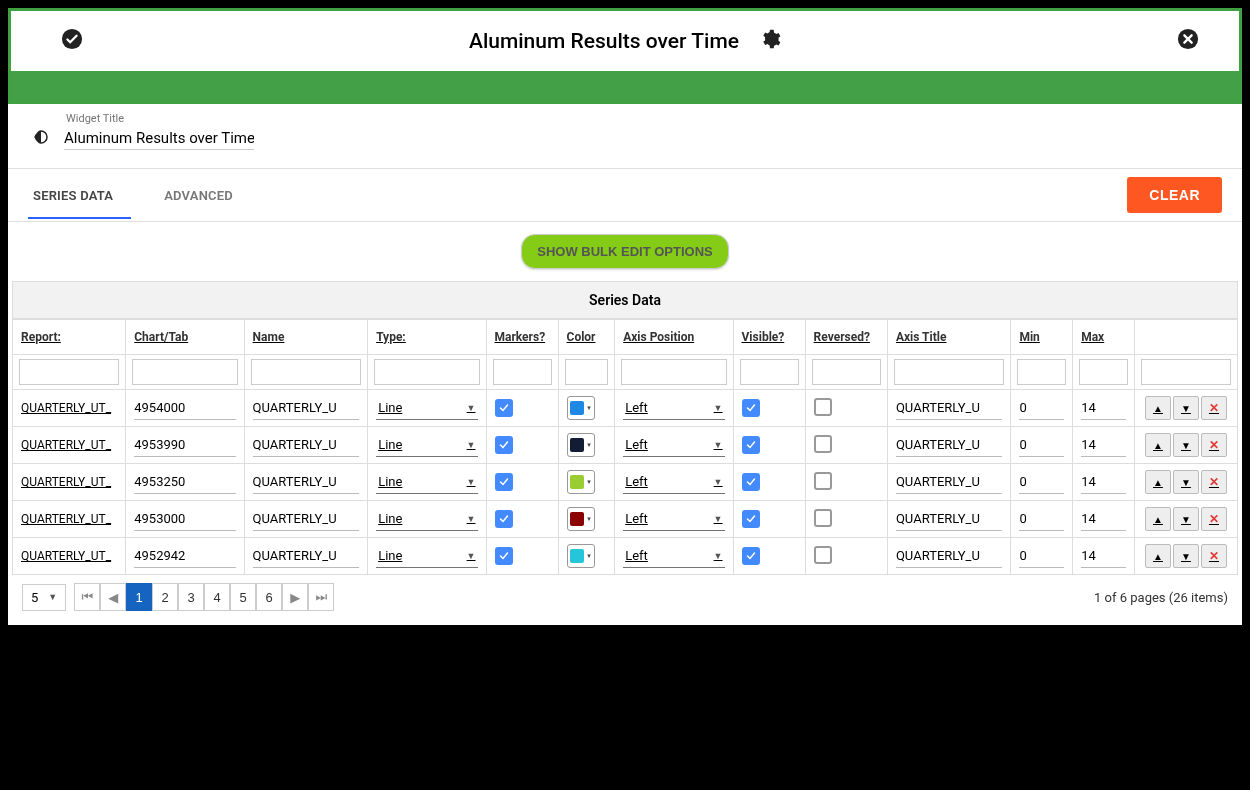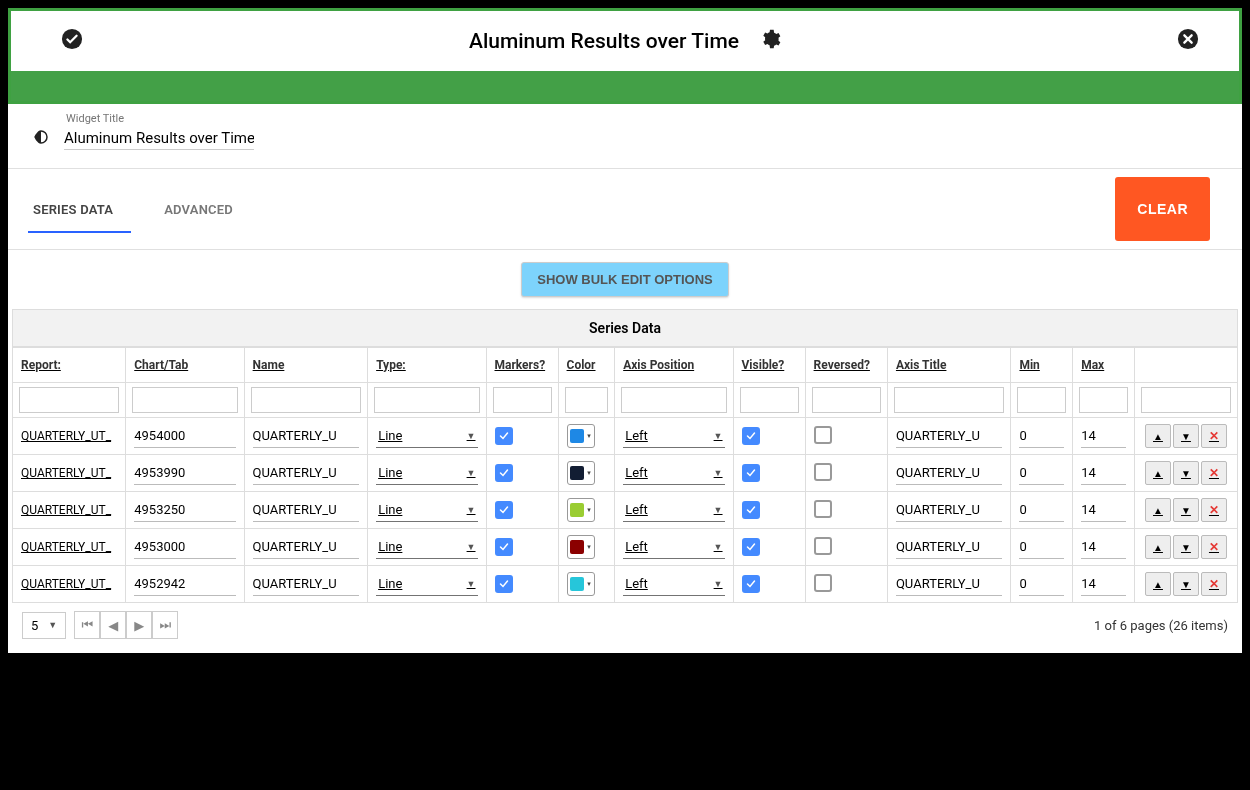--- a/index.html
+++ b/index.html
@@ -13,23 +13,23 @@
   .green-strip { height: 30px; background: #43a047; }
   .body { background: #fff; }
   .widget-title-row { display: flex; align-items: flex-end; gap: 14px; padding: 8px 24px 18px 24px; border-bottom: 1px solid #e0e0e0; }
   .widget-title-row .field { display: flex; flex-direction: column; }
   .widget-title-row label { font-size: 11px; color: #757575; margin-bottom: 2px; padding-left: 2px; }
   .widget-title-input { border: none; border-bottom: 1px solid #ccc; font-size: 15px; padding: 2px 0; width: 190px; outline: none; font-family: inherit; }
   .tabs-row { display: flex; align-items: center; border-bottom: 1px solid #e0e0e0; padding: 0 20px; }
   .tab { font-size: 13px; font-weight: 600; color: #777; padding: 16px 18px 14px 5px; margin-right: 28px; cursor: pointer; letter-spacing: .2px; }
   .tab.active { color: #444; border-bottom: 2px solid #2962ff; }
   .spacer { flex: 1; }
-  .btn-clear { background: #ff5722; color: #fff; border: none; font-size: 14px; font-weight: 700; letter-spacing: .5px; padding: 24px 22px; border-radius: 3px; cursor: pointer; margin: 8px 12px; }
+  .btn-clear { background: #ff5722; color: #fff; border: none; font-size: 14px; font-weight: 700; letter-spacing: .5px; padding: 10px 22px; border-radius: 3px; cursor: pointer; margin: 8px 0; }
   .bulk-row { text-align: center; padding: 12px 0; }
-  .btn-bulk { border: 1px solid #ccc; background: #7dd3fc; color: #555; font-size: 13px; font-weight: 600; padding: 9px 15px; border-radius: 3px; cursor: pointer; box-shadow: 0 1px 2px rgba(0,0,0,.15); }
+  .btn-bulk { border: 1px solid #ccc; background: #84cc16; color: #555; font-size: 13px; font-weight: 600; padding: 9px 15px; border-radius: 14px; cursor: pointer; box-shadow: 0 1px 2px rgba(0,0,0,.15); }
   .grid-wrap { padding: 0 4px; }
   .grid-title { background: #f2f2f2; border: 1px solid #ddd; border-bottom: 1px solid #ddd; text-align: center; font-size: 14px; font-weight: 600; padding: 10px 0; }
   table.grid { width: 100%; border-collapse: collapse; table-layout: fixed; text-decoration: underline; }
   table.grid th, table.grid td { border: 1px solid #ddd; font-size: 12px; padding: 6px 8px; text-align: left; overflow: hidden; white-space: nowrap; text-overflow: ellipsis; }
   table.grid th { background: #fff; font-weight: 700; color: #333; padding: 10px 8px; }
   .filter-input { width: 100%; height: 26px; border: 1px solid #ccc; padding: 2px 4px; font-family: inherit; }
   .cell-input { width: 100%; border: none; border-bottom: 1px solid #bbb; padding: 4px 0; font-size: 13px; font-family: inherit; background: transparent; }
   .type-select { display: flex; align-items: center; justify-content: space-between; border-bottom: 1px solid #737373; padding: 4px 2px; font-size: 13px; cursor: pointer; }
   .caret { font-size: 9px; color: #555; }
   .chk { width: 18px; height: 18px; border: 2px solid #999; border-radius: 3px; display: inline-flex; align-items: center; justify-content: center; cursor: pointer; }
@@ -371,19 +371,20 @@
           </tbody>
       </table>
 
       <div class="pager-row">
         <div class="page-size">
           <span>5</span>
             <span class="caret">▼</span>
         </div>
         <button class="pg-btn">⏮</button>
         <button class="pg-btn">◀</button>
+        <span id="pager-pages"><button class="pg-btn num active">1</button><button class="pg-btn num">2</button><button class="pg-btn num">3</button><button class="pg-btn num">4</button><button class="pg-btn num">5</button><button class="pg-btn num">6</button></span>
         <button class="pg-btn">▶</button>
         <button class="pg-btn">⏭</button>
         <div class="pager-info">1 of 6 pages (26 items)</div>
       </div>
     </div>
   </div>
 </div>
 
 </body></html>

